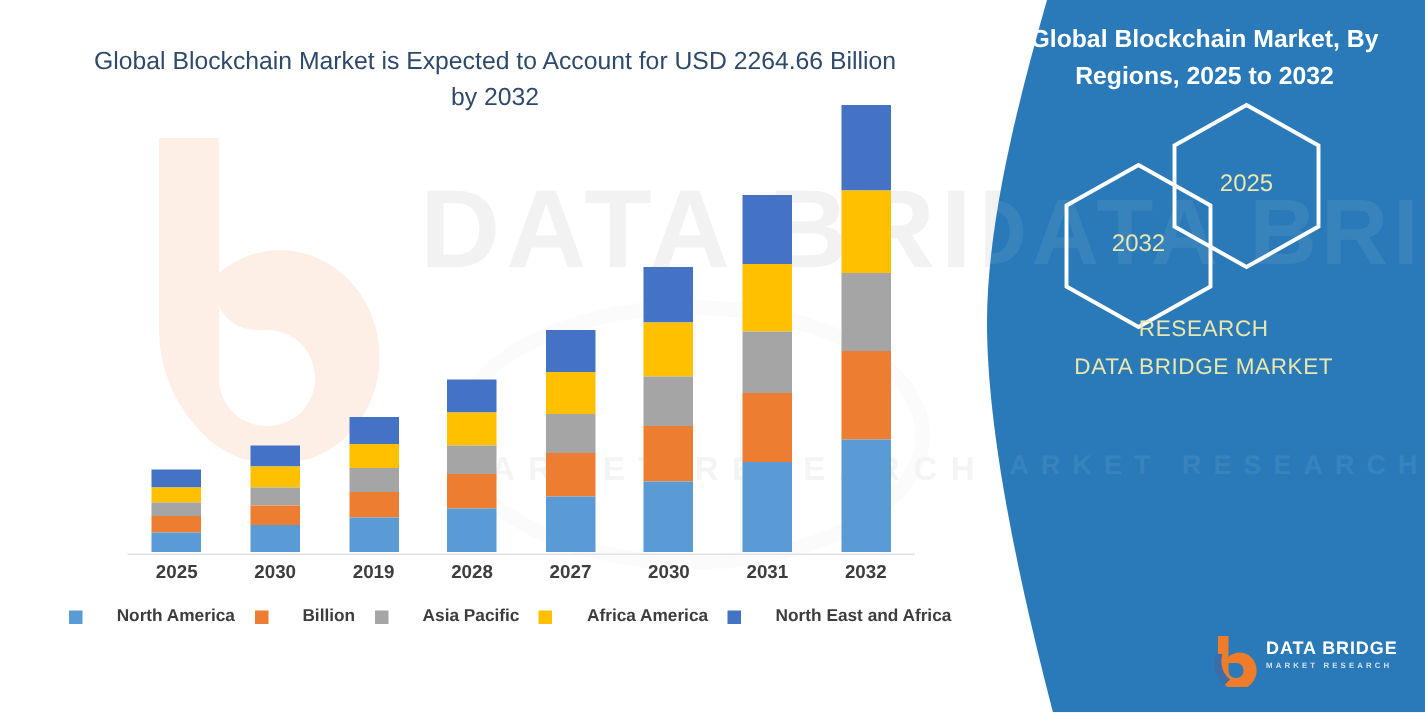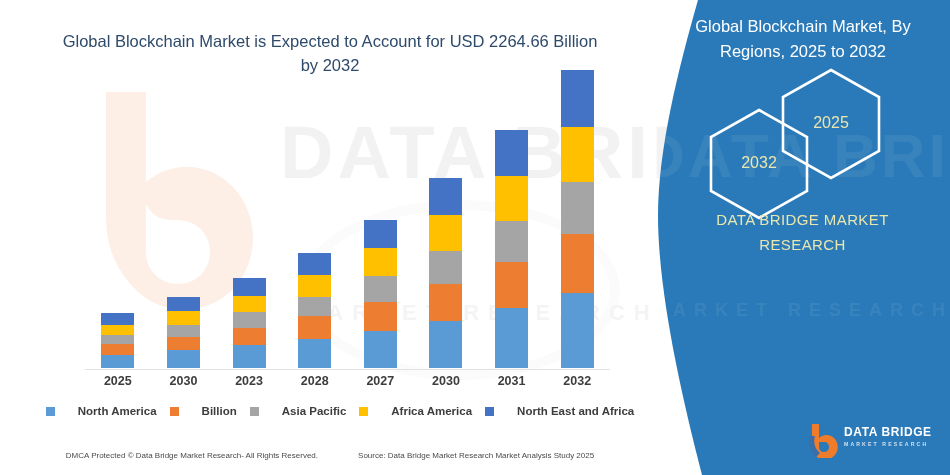--- a/index.html
+++ b/index.html
@@ -85,21 +85,21 @@
   
   .panel{
     position:absolute;right:0;top:0;width:300px;height:475px;
     overflow:hidden;
   }
   .panel svg.shape{position:absolute;left:0;top:0;}
   .panel-inner{position:absolute;left:0;top:0;width:300px;height:475px;}
   .panel-title{
     position:absolute;left:28px;top:14px;width:250px;
     text-align:center;color:#ffffff;font-size:16.5px;line-height:1.5;
-    font-weight:400;
+    font-weight:700;
   }
   .hexes{position:absolute;left:28px;top:88px;width:250px;height:90px;}
   .hex{position:absolute;}
   .hex-label{
     position:absolute;color:#e9e6ae;font-size:16px;
     text-align:center;width:80px;
   }
   .brand{
     position:absolute;left:20px;top:208px;width:265px;text-align:center;
     color:#e9e6ae;font-size:15px;line-height:1.65;letter-spacing:.4px;
@@ -213,21 +213,21 @@
             <div class="seg" style="background: rgb(91, 155, 213); height: 75.2462px;"></div>
           </div>
         </div>
       </div>
     <div class="baseline"></div>
   </div>
 
   <div class="xlabels" id="xlabels">
       <div class="xl">2025</div>
       <div class="xl">2030</div>
-      <div class="xl">2023</div>
+      <div class="xl">2019</div>
       <div class="xl">2028</div>
       <div class="xl">2027</div>
       <div class="xl">2030</div>
       <div class="xl">2031</div>
       <div class="xl">2032</div>
     </div>
 
   <div class="legend" id="legend">
       <div class="lg">
         <span class="sw" style="background: rgb(91, 155, 213);"></span>
@@ -244,24 +244,20 @@
       <div class="lg">
         <span class="sw" style="background: rgb(255, 192, 0);"></span>
         <span class="lb">Africa America</span>
       </div>
       <div class="lg">
         <span class="sw" style="background: rgb(68, 114, 196);"></span>
         <span class="lb">North East and Africa</span>
       </div>
     </div>
 
-  <div class="footer">
-    <span>DMCA Protected © Data Bridge Market Research- All Rights Reserved.</span>
-    <span>Source: Data Bridge Market Research Market Analysis Study 2025</span>
-  </div>
 
   <div class="panel">
     <svg class="shape" width="300" height="475" viewBox="0 0 300 475">
       <path d="M300 0 H48 C28 70 8 150 8 215 C8 290 30 390 52 475 H300 Z" fill="#2a7ab9"></path>
     </svg>
     <div class="panel-inner">
       <div class="panel-wm">DATA BRIDGE</div>
       <div class="panel-wm2">MARKET RESEARCH</div>
 
       <div class="panel-title">Global Blockchain Market, By Regions, 2025 to 2032</div>
@@ -272,22 +268,22 @@
         </svg>
         <div class="hex-label" style="left:41px;top:66px;">2032</div>
 
         <svg class="hex" style="left:98px;top:-22px;" width="110" height="118" viewBox="0 0 110 118">
           <polygon points="55,4 103,31 103,85 55,112 7,85 7,31" fill="none" stroke="#ffffff" stroke-width="2.6"></polygon>
         </svg>
         <div class="hex-label" style="left:113px;top:26px;">2025</div>
       </div>
 
       <div class="brand">
+        <div>RESEARCH</div>
         <div>DATA BRIDGE MARKET</div>
-        <div>RESEARCH</div>
       </div>
     </div>
   </div>
 
   <div class="logo">
     <svg width="34" height="36" viewBox="0 0 34 36">
       <path d="M4 2 h7 v14 c4-4 11-4 15 0 5 5 5 13 0 18 -5 5-13 5-18 0 -3-4-4-8-4-13z
                M11 20 v5 c0 3 2 5 5 5 3 0 5-2 5-5 0-3-2-5-5-5z" fill="#ef7c2b"></path>
       <path d="M2 14 c-2 8 0 16 6 21 l4-4 c-5-4-7-11-5-17z" fill="#3a6ea8"></path>
     </svg>

